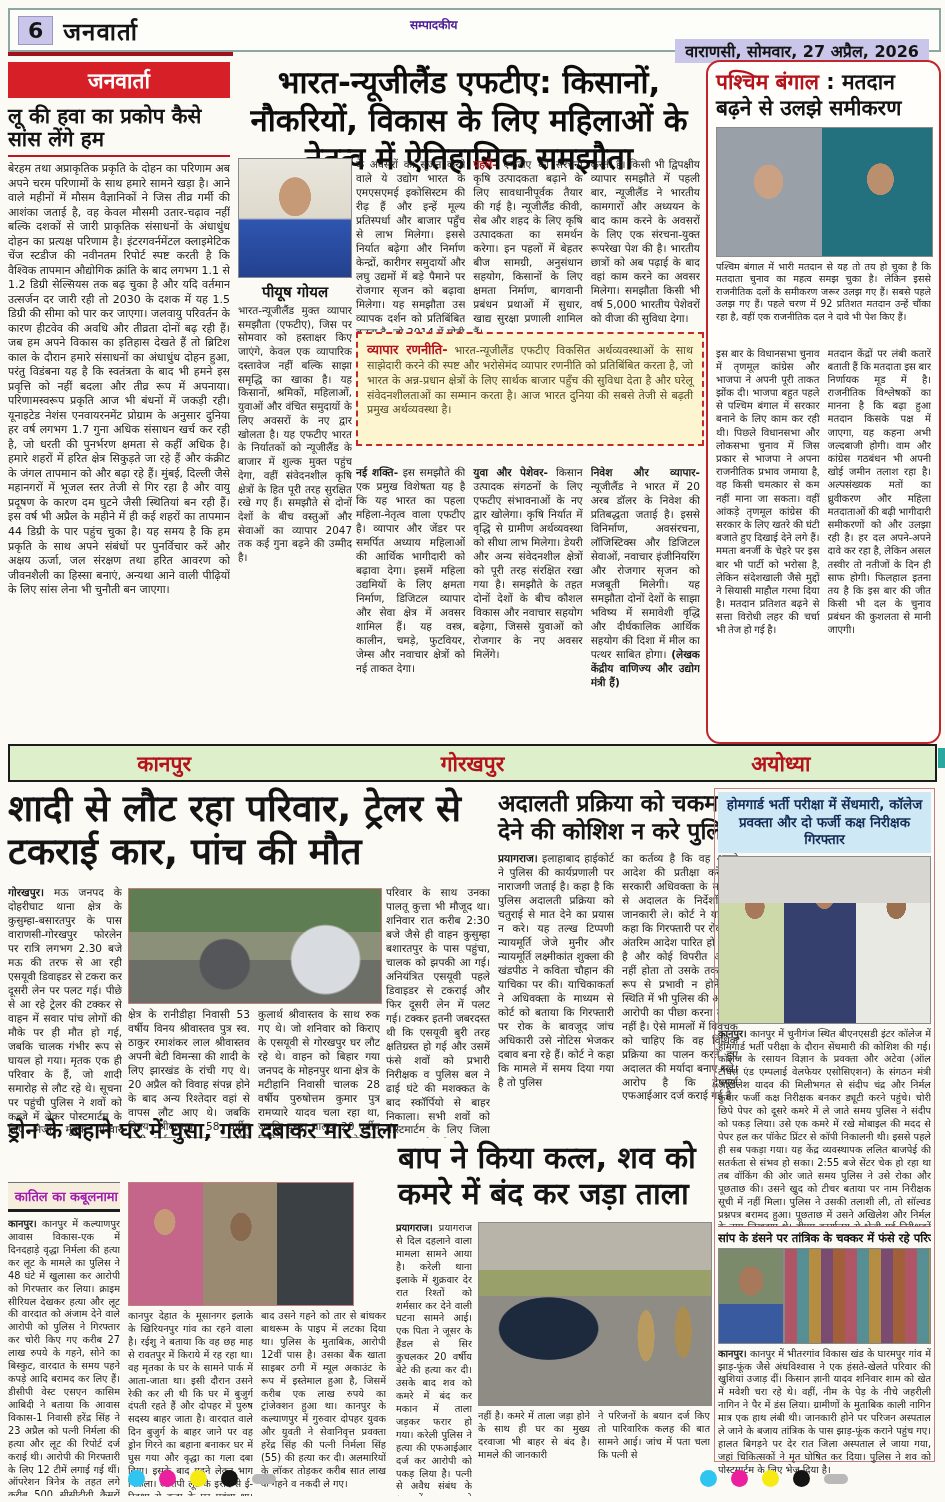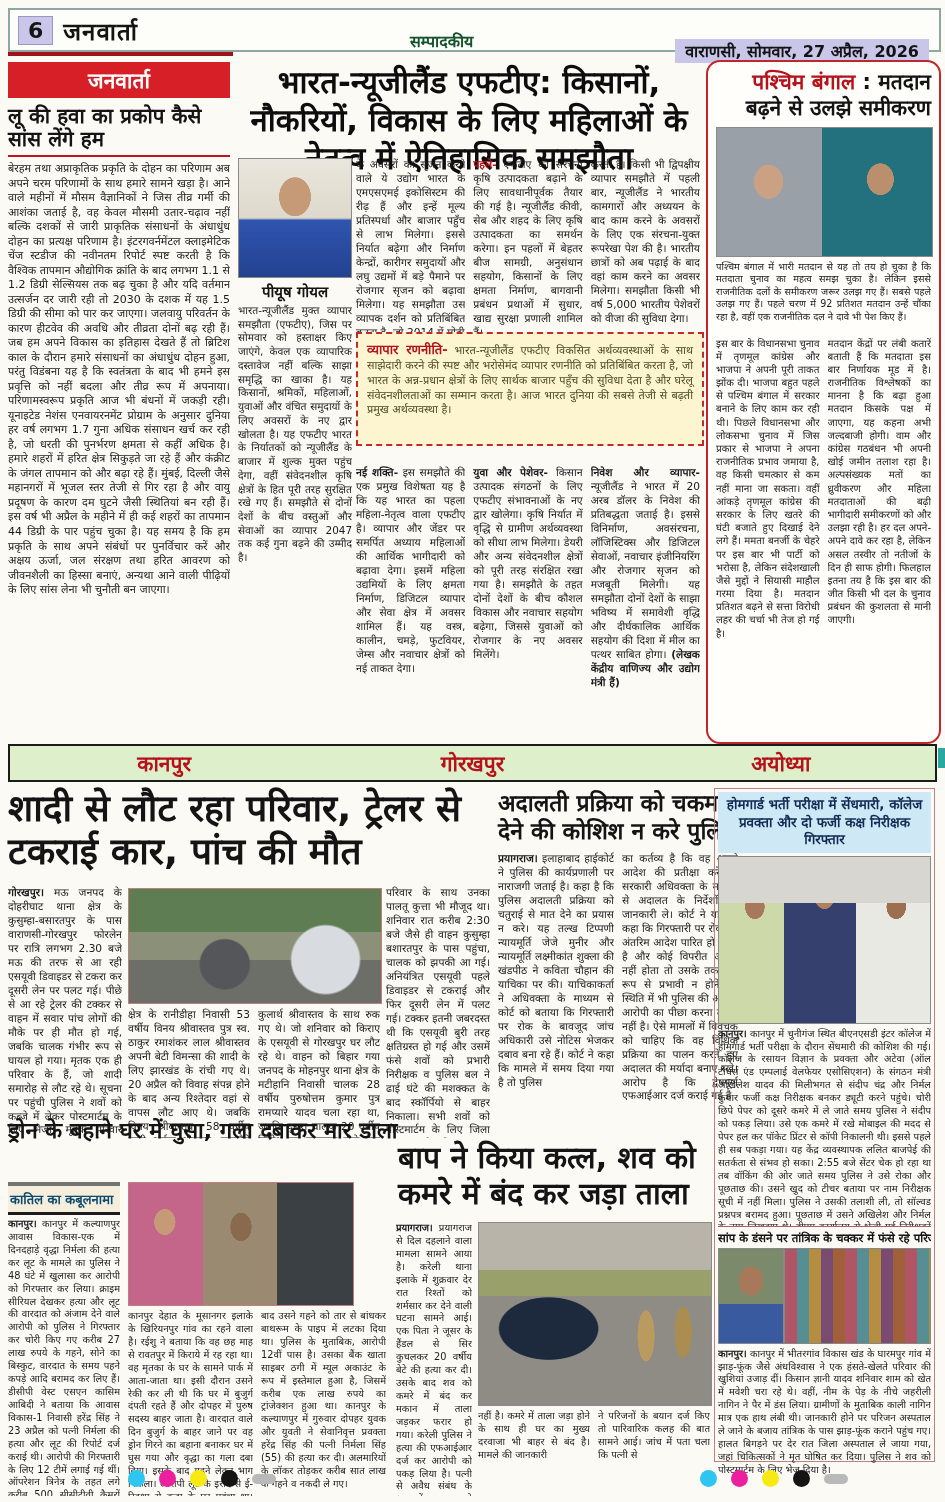--- a/index.html
+++ b/index.html
@@ -6,48 +6,48 @@
   #page{position:relative;width:945px;height:1502px;background:#fbfaf5;margin:0 auto;
         font-family:"DejaVu Sans",sans-serif;color:#141414;overflow:hidden;}
   .abs{position:absolute;}
   .bt{font-size:10.6px;line-height:1.32;text-align:justify;color:#1b1b1b;overflow:hidden;}
   .bold{font-weight:bold;}
   .red{color:#b5121b;}
   
   .hdr{border:2px solid #8fa7a2;background:#fdfdfa;display:flex;align-items:center;}
   .pgnum{background:#c9c6ea;border:1px solid #9a96c8;font-weight:bold;font-size:22px;padding:1px 9px;margin:0 10px 0 8px;}
   .masthead{font-weight:bold;font-size:24px;letter-spacing:1px;}
-  .section-lbl{color:#14532d;font-weight:bold;font-size:16px;position:absolute;left:400px;top:6px;margin-top:14px;}
+  .section-lbl{color:#4c1d95;font-weight:bold;font-size:12px;position:absolute;left:400px;top:6px;}
   .datechip{background:#c9c6ea;font-weight:bold;font-size:16px;padding:1px 10px;position:absolute;right:10px;top:5px;margin-top:24px;}
   
   .ed-banner{background:#d61f26;color:#fff;font-weight:bold;font-size:21px;text-align:center;padding:4px 0;}
   .ed-head{font-weight:bold;font-size:20.5px;line-height:1.1;padding:7px 0 5px 0;border-bottom:2px solid #c01622;}
   
   .main-head{font-weight:bold;font-size:31px;line-height:1.22;text-align:center;color:#0d0d0d;}
   .photo{border:1px solid #8a8a8a;}
   .cap{font-weight:bold;font-size:15px;text-align:center;padding:3px 0;}
   .strategy-box{background:#fdf5d0;border:2px dashed #c22a2a;padding:7px 9px;font-size:11px;line-height:1.35;color:#4b4a20;text-align:justify;}
   .cols3{display:flex;gap:8px;}
   .cols3>div{flex:1;}
   .cols2{display:flex;gap:8px;}
   .cols2>div{flex:1;}
   
   .bengal-box{border:2px solid #c0262e;border-radius:14px;background:#fffefb;padding:7px 8px;}
-  .bengal-head{font-weight:bold;font-size:21px;line-height:1.25;text-align:right;}
+  .bengal-head{font-weight:bold;font-size:21px;line-height:1.25;text-align:left;}
   
   .citybar{background:#ddefcb;border:2px solid #1c1c1c;display:flex;align-items:center;}
   .citybar span{flex:1;text-align:center;color:#b5121b;font-weight:bold;font-size:21px;}
   
   .h-crash{font-weight:bold;font-size:37px;line-height:1.15;}
   .h-court{font-weight:bold;font-size:23px;line-height:1.2;}
   .h-homeguard{background:#cfe8f6;color:#122c55;font-weight:bold;font-size:13.5px;line-height:1.3;text-align:center;padding:4px 3px;}
   .h-drone{font-weight:bold;font-size:22px;white-space:nowrap;}
   .h-father{font-weight:bold;font-size:30px;line-height:1.2;}
   .h-snake{font-weight:bold;font-size:11.5px;white-space:nowrap;overflow:hidden;border-top:1px solid #b06060;padding-top:3px;}
-  .confess{background:#f6eedd;border-top:4px solid #737373;border-bottom:3px solid #1c1c1c;color:#0c4a6e;font-weight:bold;font-size:13px;text-align:left;padding:4px 2px;}
+  .confess{background:#f6eedd;border-top:1px solid #737373;border-bottom:3px solid #1c1c1c;color:#a21caf;font-weight:bold;font-size:13px;text-align:right;padding:4px 2px;}
   .rb{border:1px solid #c08080;}
   
   .dots{display:flex;gap:14px;align-items:center;}
   .dot{width:17px;height:17px;border-radius:50%;}
   .d-c{background:#2ec6f0;} .d-m{background:#ec1f9e;} .d-y{background:#f7ea12;} .d-k{background:#141414;}
   .d-g{background:#b9b9b9;width:24px;height:10px;border-radius:5px;}
 </style>
 </head>
 <body>
 
@@ -95,21 +95,21 @@
 
   <div class="abs bengal-box" style="left:706px;top:60px;width:215px;height:666px;">
     <div class="bengal-head">
       <span class="red">पश्चिम बंगाल</span><span> : मतदान बढ़ने से उलझे समीकरण</span>
     </div>
     <div class="photo" style="width:100%;height:128px;margin-top:5px;background:
         radial-gradient(ellipse 24px 28px at 24% 42%, #caa183 60%, rgba(202,161,131,0) 62%),
         radial-gradient(ellipse 22px 26px at 76% 40%, #b98f6e 60%, rgba(185,143,110,0) 62%),
         linear-gradient(90deg,#9aa0a8 0 49%, #23707e 49% 100%);"></div>
     <div class="bt" style="font-size:9.6px;margin-top:4px;height:76px;">पश्चिम बंगाल में भारी मतदान से यह तो तय हो चुका है कि मतदाता चुनाव का महत्व समझ चुका है। लेकिन इससे राजनीतिक दलों के समीकरण जरूर उलझ गए हैं। सबसे पहले उलझ गए हैं। पहले चरण में 92 प्रतिशत मतदान उन्हें चौंका रहा है, वहीं एक राजनीतिक दल ने दावे भी पेश किए हैं।</div>
-    <div class="cols2" style="margin-top:0;height:400px;">
+    <div class="cols2" style="margin-top:10px;height:400px;font-family:Liberation Serif, serif;">
       <div class="bt" style="font-size:10px;">इस बार के विधानसभा चुनाव में तृणमूल कांग्रेस और भाजपा ने अपनी पूरी ताकत झोंक दी। भाजपा बहुत पहले से पश्चिम बंगाल में सरकार बनाने के लिए काम कर रही थी। पिछले विधानसभा और लोकसभा चुनाव में जिस प्रकार से भाजपा ने अपना राजनीतिक प्रभाव जमाया है, वह किसी चमत्कार से कम नहीं माना जा सकता। वहीं आंकड़े तृणमूल कांग्रेस की सरकार के लिए खतरे की घंटी बजाते हुए दिखाई देने लगे हैं। ममता बनर्जी के चेहरे पर इस बार भी पार्टी को भरोसा है, लेकिन संदेशखाली जैसे मुद्दों ने सियासी माहौल गरमा दिया है। मतदान प्रतिशत बढ़ने से सत्ता विरोधी लहर की चर्चा भी तेज हो गई है।</div>
       <div class="bt" style="font-size:10px;">मतदान केंद्रों पर लंबी कतारें बताती हैं कि मतदाता इस बार निर्णायक मूड में है। राजनीतिक विश्लेषकों का मानना है कि बढ़ा हुआ मतदान किसके पक्ष में जाएगा, यह कहना अभी जल्दबाजी होगी। वाम और कांग्रेस गठबंधन भी अपनी खोई जमीन तलाश रहा है। अल्पसंख्यक मतों का ध्रुवीकरण और महिला मतदाताओं की बढ़ी भागीदारी समीकरणों को और उलझा रही है। हर दल अपने-अपने दावे कर रहा है, लेकिन असल तस्वीर तो नतीजों के दिन ही साफ होगी। फिलहाल इतना तय है कि इस बार की जीत किसी भी दल के चुनाव प्रबंधन की कुशलता से मानी जाएगी।</div>
     </div>
   </div>
 
   <div class="abs citybar" style="left:8px;top:744px;width:925px;height:34px;">
     <span>कानपुर</span>
     <span>गोरखपुर</span>
     <span>अयोध्या</span>
   </div>

